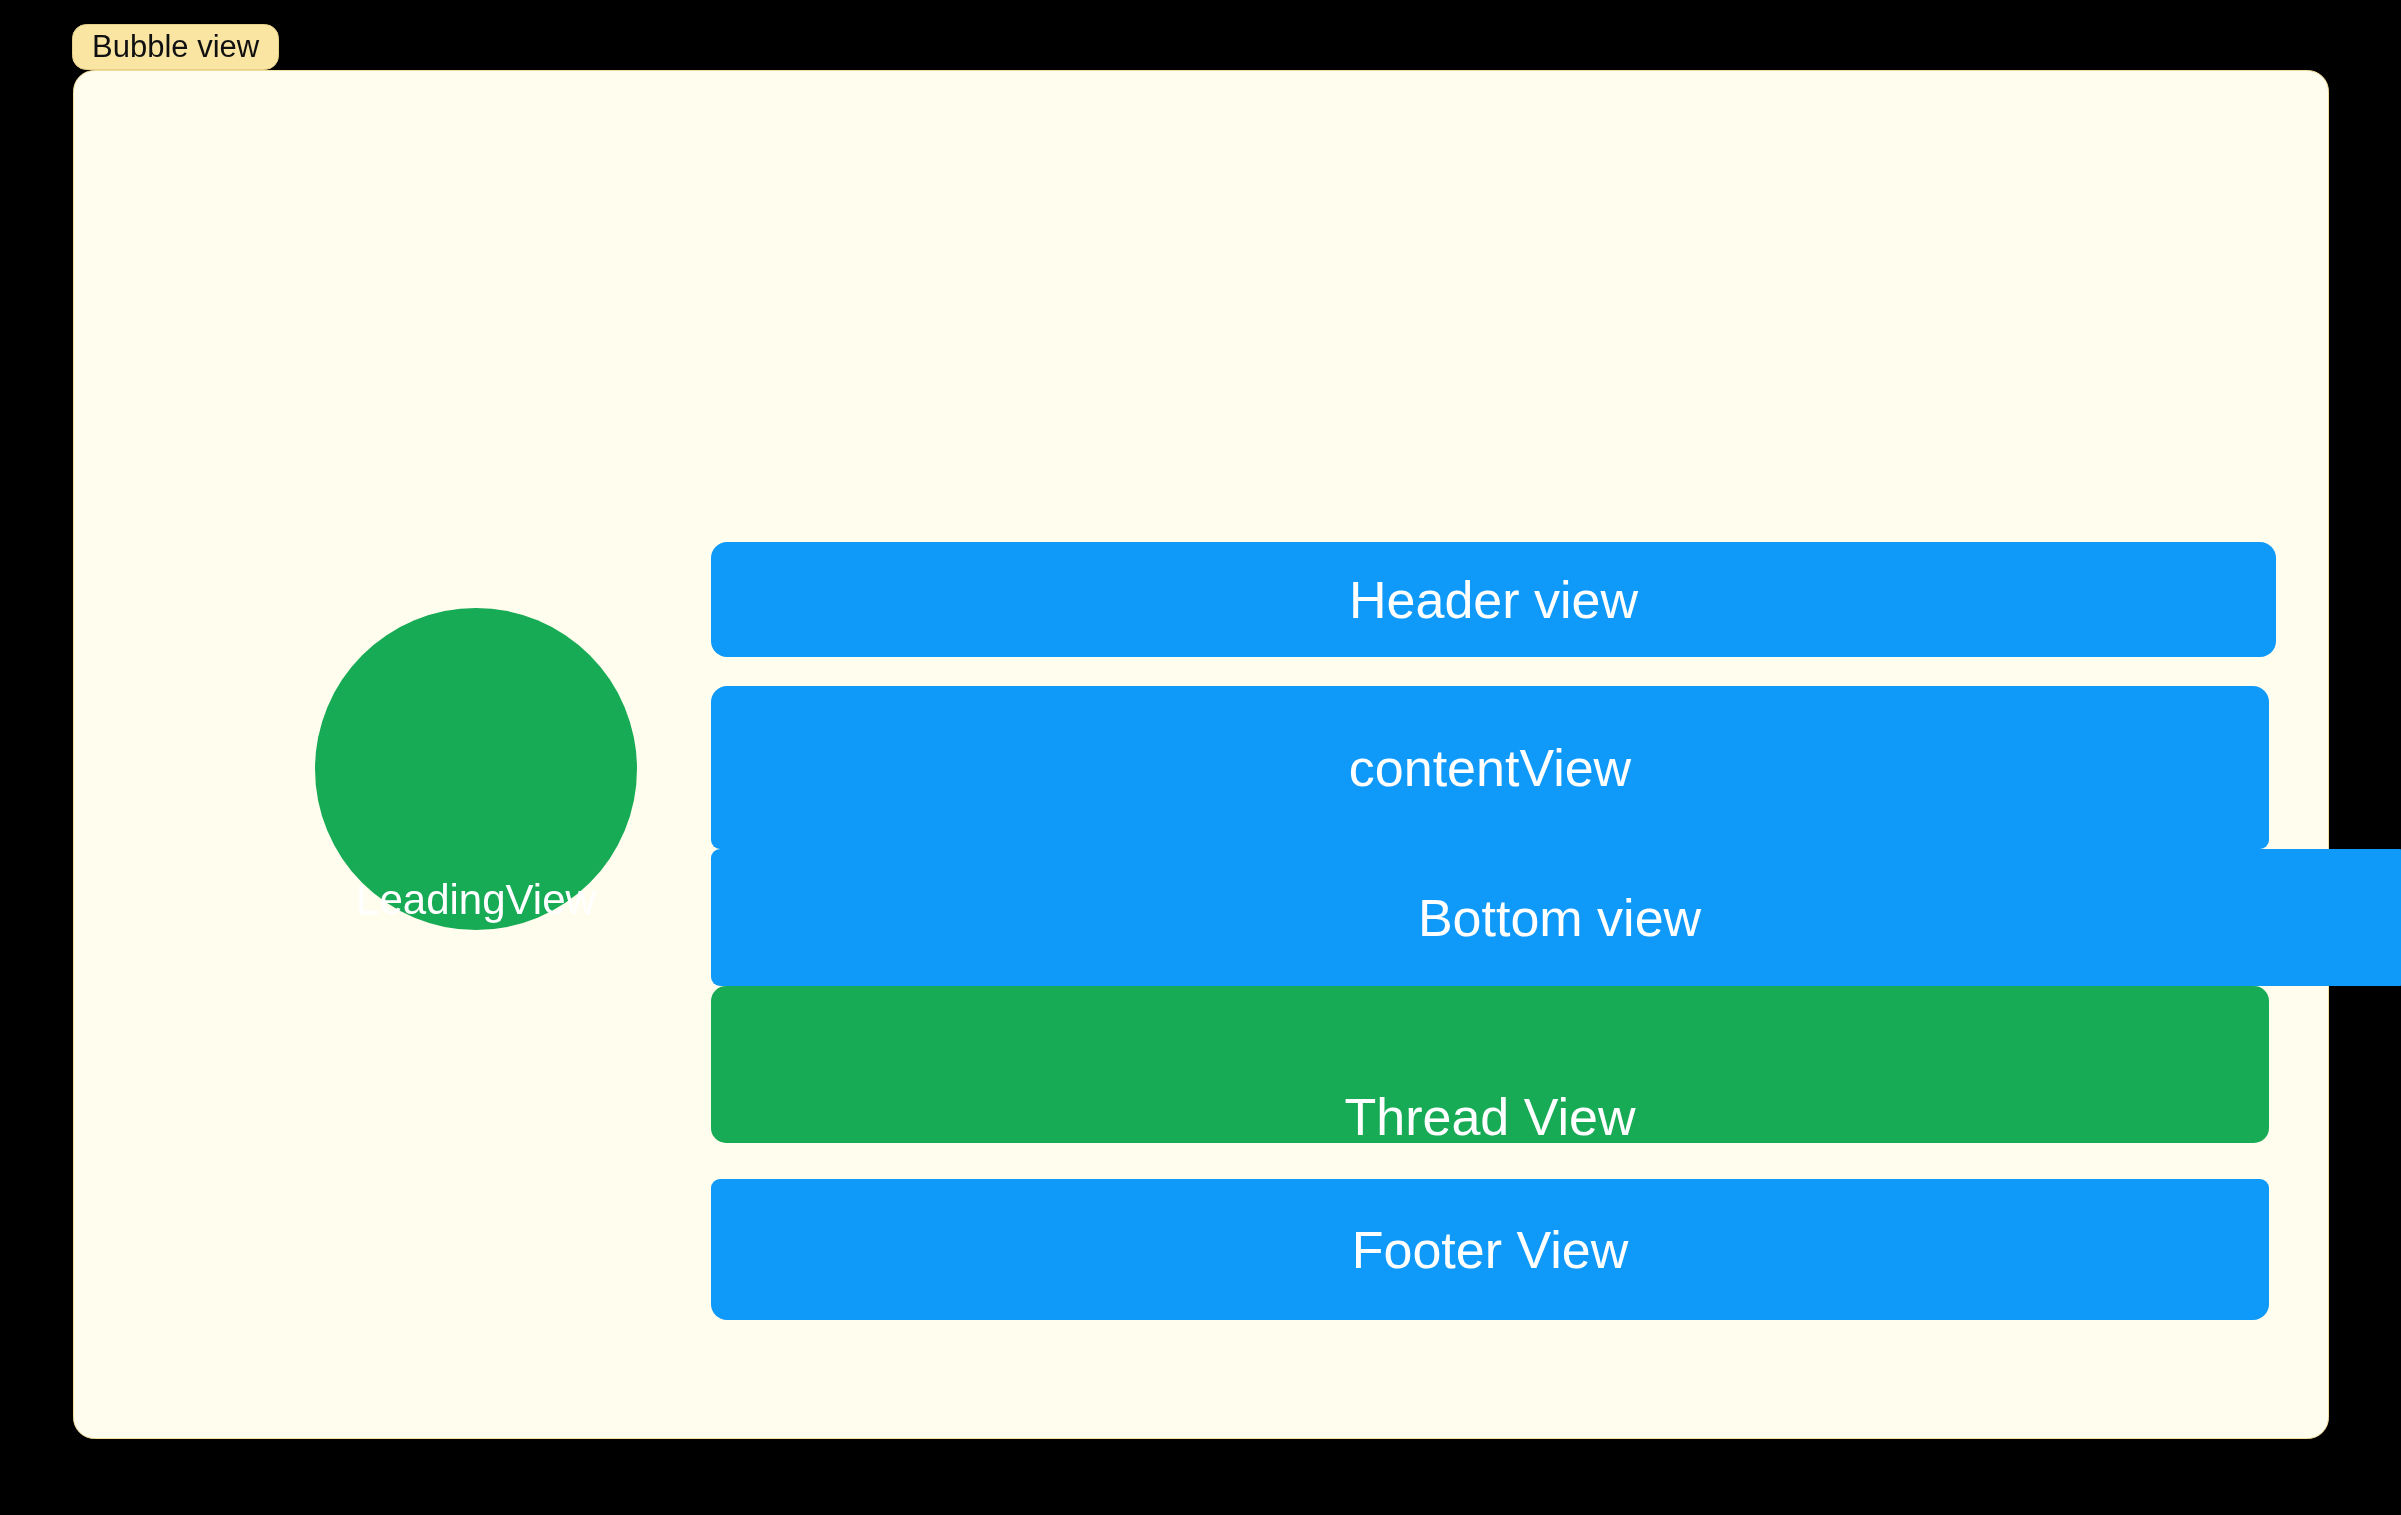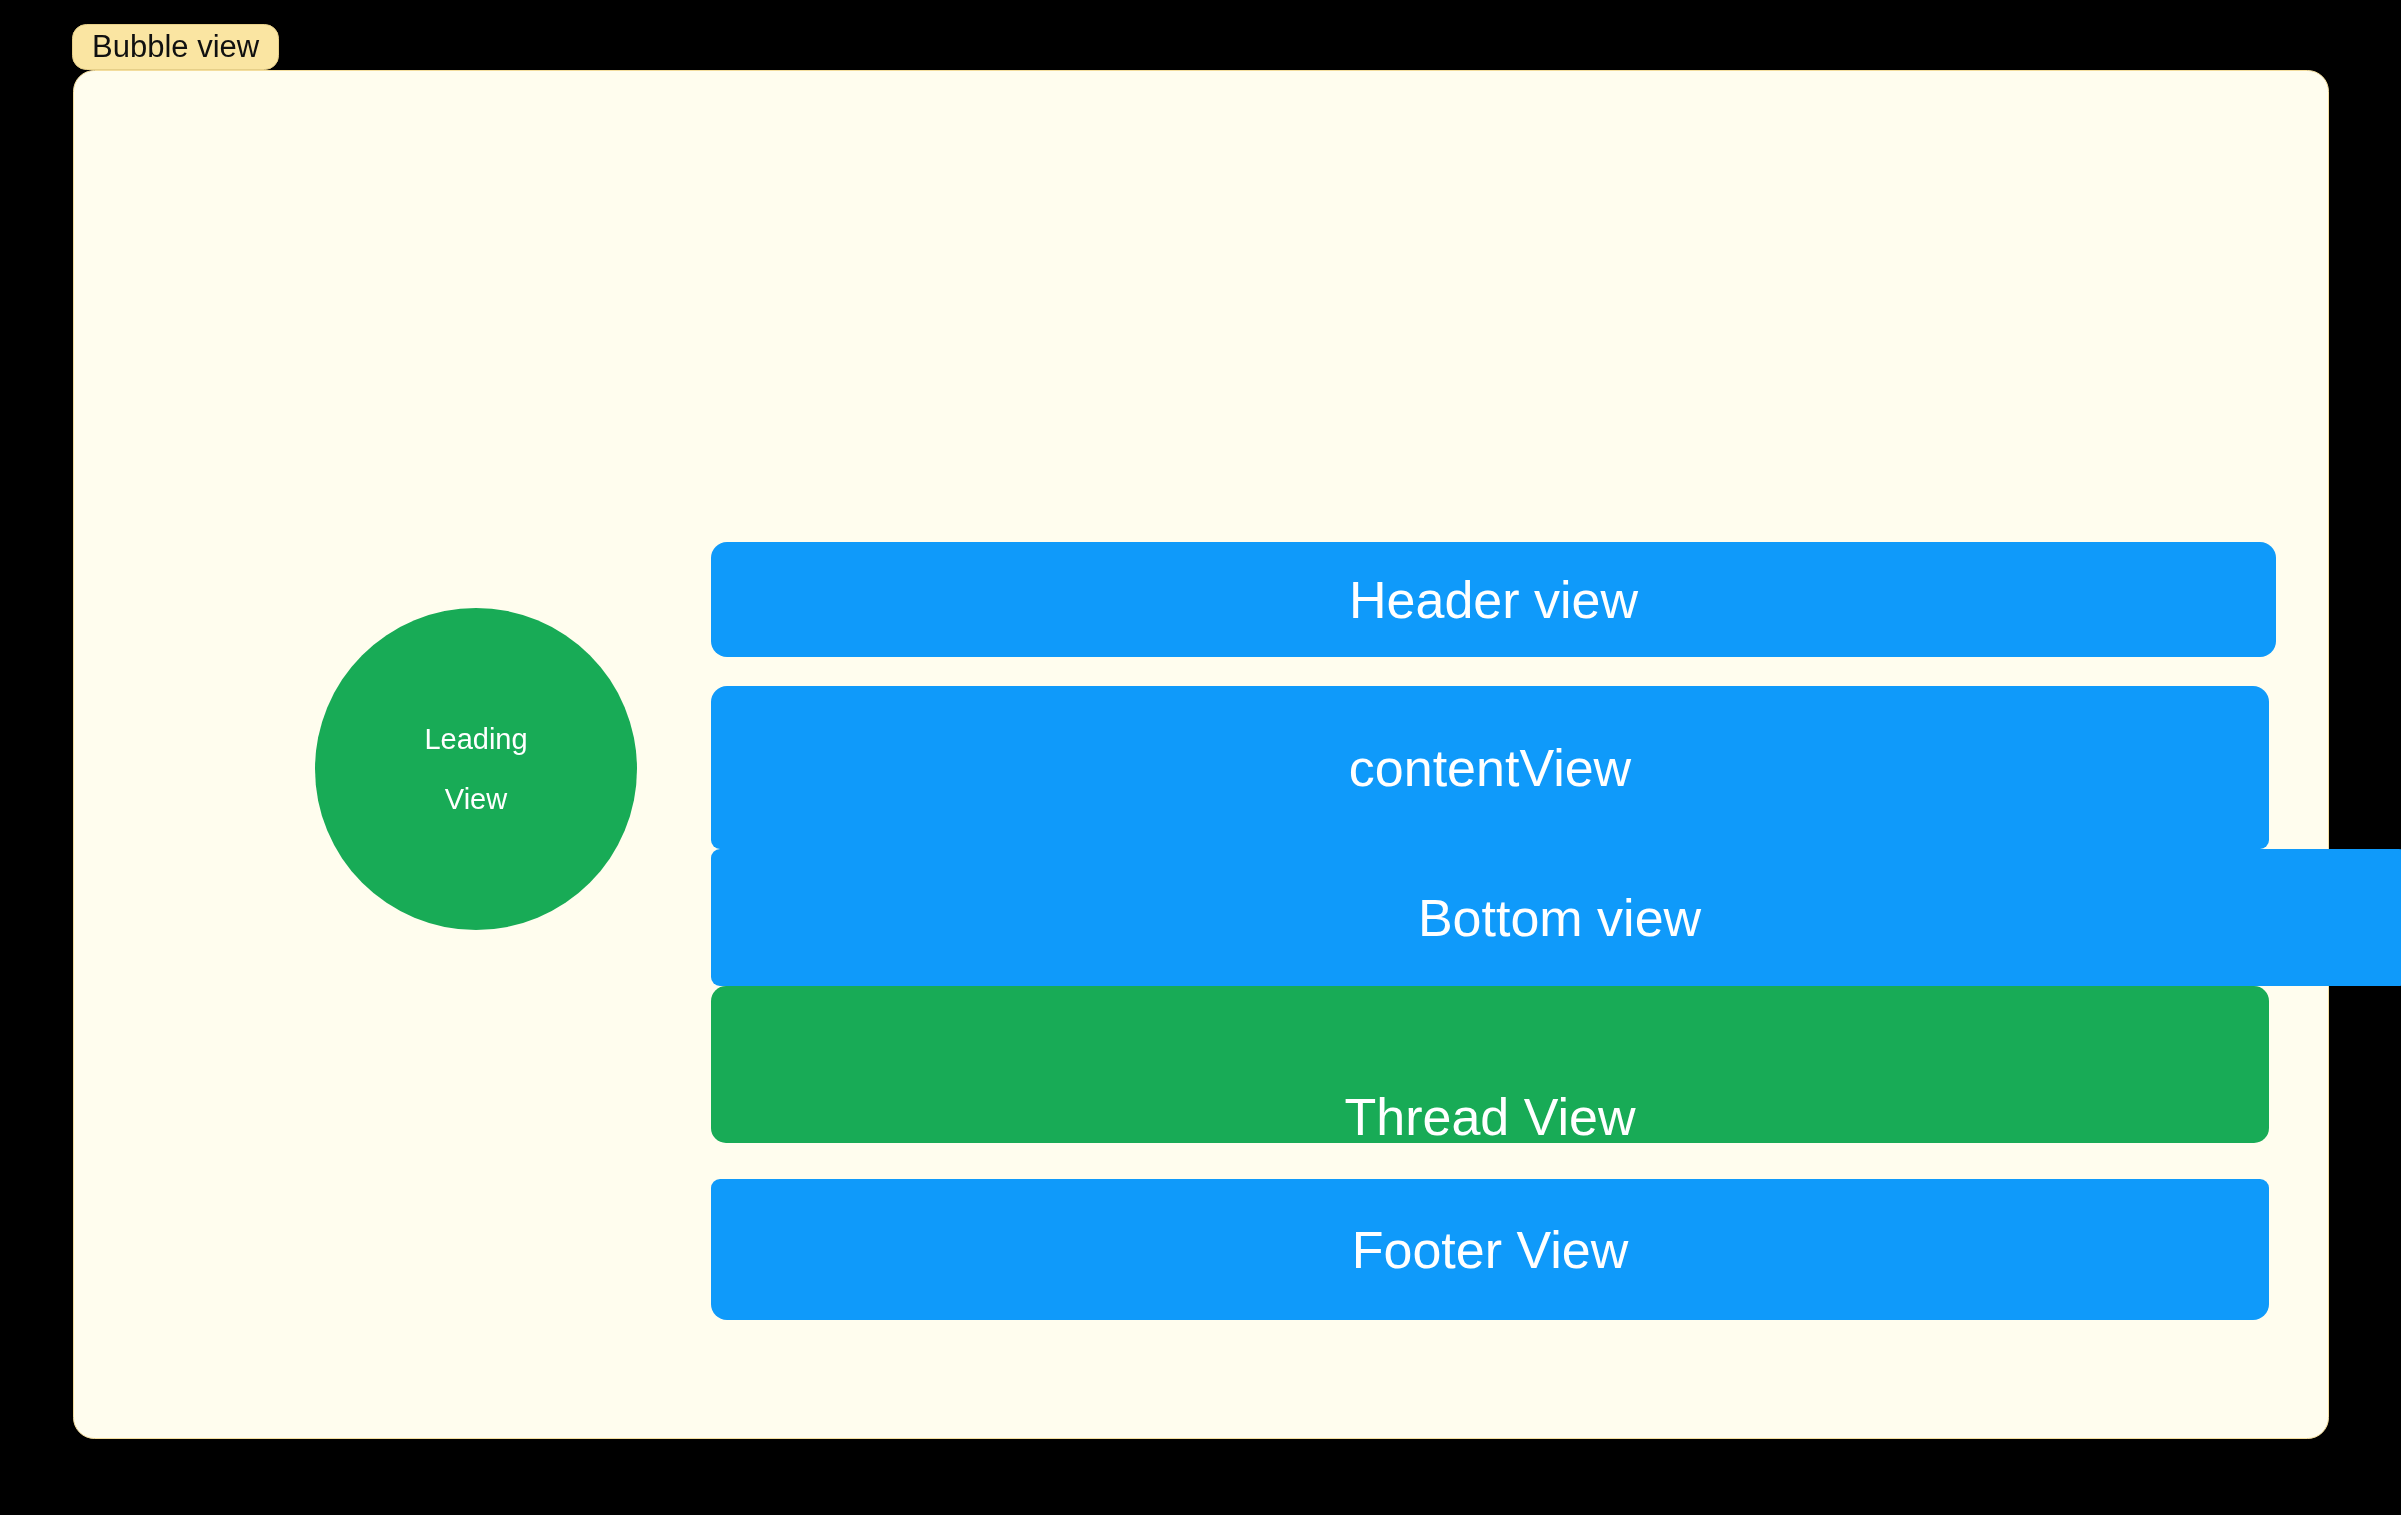--- a/index.html
+++ b/index.html
@@ -46,25 +46,24 @@
   }
   .leading-circle {
     position: absolute;
     left: 241px;
     top: 537px;
     width: 322px;
     height: 322px;
     border-radius: 50%;
     background: var(--green, #18AB56);
     display: flex;
-    flex-direction: column;
-    align-items: center;
+    align-items: flex-end;
     justify-content: center;
     color: var(--view-text, #fff);
-    font-size: 29px;
+    font-size: 42px;
     line-height: 60px;
     text-align: center;
   }
   .view-block {
     position: absolute;
     left: 637px;
     display: flex;
     align-items: center;
     justify-content: center;
     color: var(--view-text, #fff);

